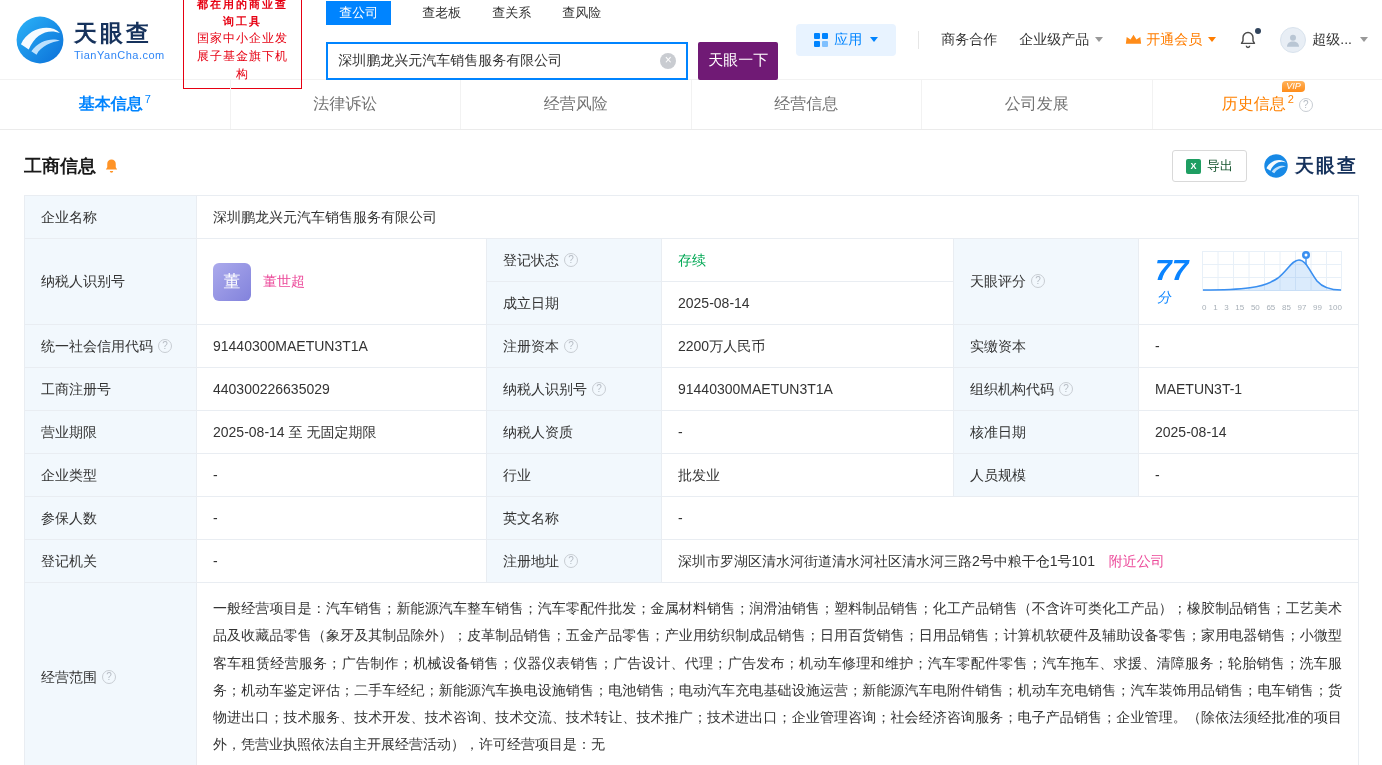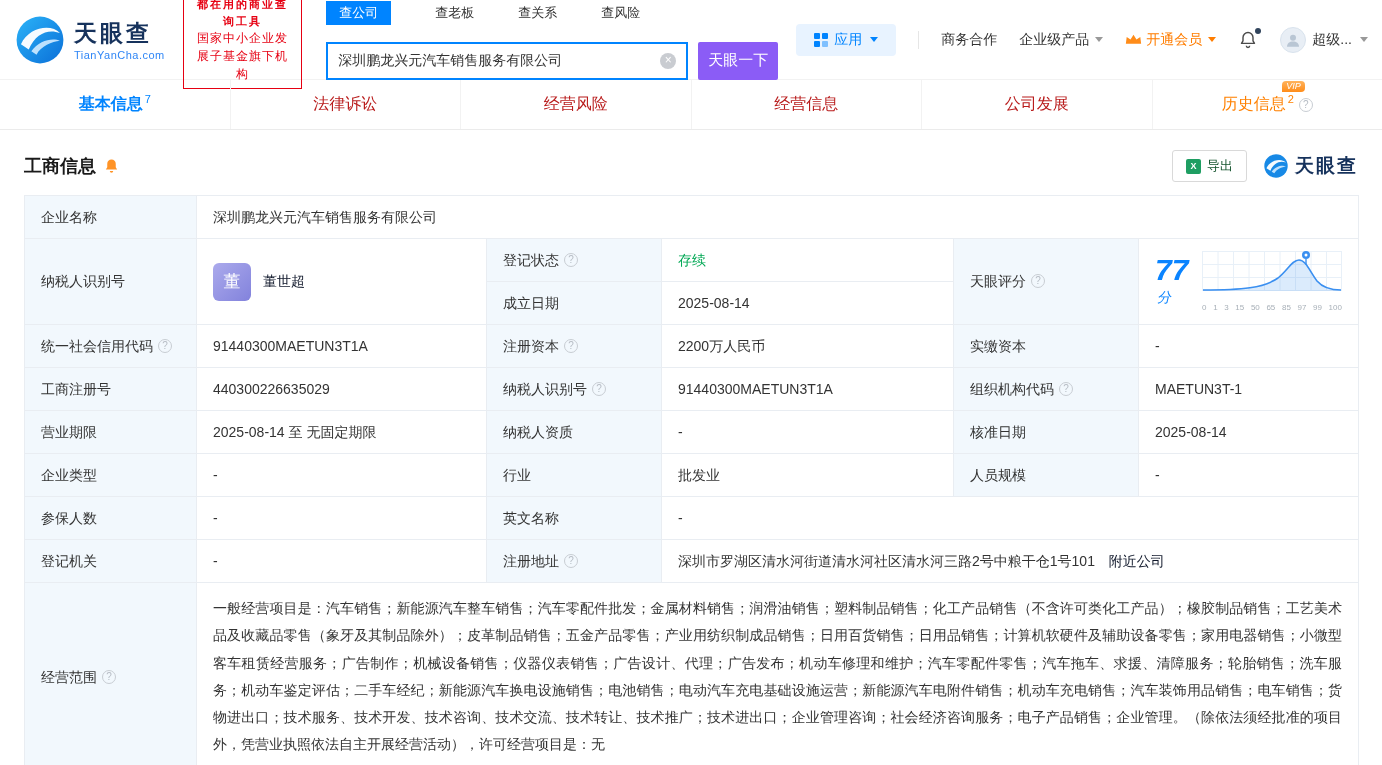--- a/index.html
+++ b/index.html
@@ -10,45 +10,45 @@
   
   .topbar{display:flex;align-items:center;height:80px;padding:0 14px;border-bottom:1px solid #f2f2f2;gap:18px}
   .logo{display:flex;align-items:center;gap:8px;cursor:pointer}
   .logo-text .brand{font-size:23px;font-weight:bold;color:#16325c;letter-spacing:3px}
   .logo-text .domain{font-size:11px;color:#2f86f6;letter-spacing:.5px}
   .slogan{border:1px solid #e60012;color:#e60012;text-align:center;padding:5px 10px;line-height:1.5}
   .slogan .l1{font-size:11px;font-weight:bold;letter-spacing:2px}
   .slogan .l2{font-size:12px;font-weight:normal;letter-spacing:1px}
 
   .search-wrap{display:flex;flex-direction:column;margin-left:6px}
-  .search-tabs{display:flex;align-items:center;gap:44px;height:26px;font-size:13px;margin-bottom:16px}
+  .search-tabs{display:flex;align-items:center;gap:31px;height:26px;font-size:13px;margin-bottom:16px}
   .stab{color:#333;cursor:pointer;padding:2px 0}
   .stab.active{background:#0084ff;color:#fff;padding:3px 13px}
   .search-row{display:flex;align-items:center}
   .search-box{display:flex;align-items:center;width:362px;height:38px;border:2px solid #0084ff;background:#fff;padding:0 10px}
   .search-box input{border:0;outline:0;flex:1;font-size:14px;color:#333;background:transparent}
   .clear-btn{width:16px;height:16px;border-radius:50%;background:#c9ccd1;color:#fff;font-size:12px;line-height:15px;text-align:center;cursor:pointer}
-  .search-btn{width:80px;height:38px;background:#8b5cf6;color:#fff;border:0;font-size:15px;margin-left:10px;cursor:pointer;border-radius:2px}
+  .search-btn{width:80px;height:38px;background:#701a75;color:#fff;border:0;font-size:15px;margin-left:10px;cursor:pointer;border-radius:2px}
 
   .top-menu{display:flex;align-items:center;gap:22px;margin-left:auto;font-size:14px;white-space:nowrap}
   .apps-btn{display:flex;align-items:center;gap:6px;background:#e8f3ff;color:#0084ff;padding:7px 18px;border-radius:4px;cursor:pointer}
   .vdiv{width:1px;height:18px;background:#e6e6e6}
   .menu-item{cursor:pointer;display:flex;align-items:center;gap:4px;color:#333}
   .vip-item{color:#ff7d00;font-weight:500}
   .caret{width:0;height:0;border-left:4px solid transparent;border-right:4px solid transparent;border-top:5px solid #999;display:inline-block;margin-left:2px}
   .caret.blue{border-top-color:#0084ff}
   .caret.orange{border-top-color:#ff7d00}
   .bell-wrap{position:relative;cursor:pointer;display:flex}
   .bell-dot{position:absolute;top:-2px;right:-3px;width:6px;height:6px;border-radius:50%;background:#31445c}
   .user-box{display:flex;align-items:center;gap:6px;cursor:pointer}
   .avatar{width:26px;height:26px;border-radius:50%;background:#e8eef5;border:1px solid #d9e3ed;display:flex;align-items:center;justify-content:center;overflow:hidden}
 
   
   .tabbar{display:flex;height:50px;border-bottom:1px solid #ebebeb}
-  .tab{flex:1;display:flex;align-items:center;justify-content:center;font-size:16px;color:#b91c1c;cursor:pointer;border-right:1px solid #f2f2f2}
+  .tab{flex:1;display:flex;align-items:center;justify-content:center;font-size:16px;color:#737373;cursor:pointer;border-right:1px solid #f2f2f2}
   .tab:last-child{border-right:0}
   .tab-inner{position:relative;display:inline-flex;align-items:center}
   .tab.active{color:#0084ff;font-weight:bold}
   .count{font-size:11px;margin-left:2px;position:relative;top:-6px;color:#0084ff;font-weight:normal}
   .tab.history{color:#ff8000}
   .tab.history .count{color:#ff8000}
   .vip-tag{position:absolute;top:-13px;right:8px;background:linear-gradient(180deg,#ffb35c,#ff8c19);color:#fff;font-size:9px;font-style:italic;font-weight:normal;padding:0 4px;border-radius:4px 4px 4px 0;line-height:1.2}
 
   .help{display:inline-block;width:14px;height:14px;border:1px solid #c8cdd3;border-radius:50%;color:#b6bcc4;font-size:10px;line-height:12px;text-align:center;margin-left:5px;cursor:pointer;flex:none}
   .help::before{content:"?"}
@@ -64,21 +64,21 @@
   .mini-logo{display:flex;align-items:center;gap:6px;cursor:pointer}
   .mini-logo .txt{font-size:19px;font-weight:bold;color:#16325c;letter-spacing:2px}
 
   
   .info-table{width:1334px;margin:0 24px 10px;border-collapse:collapse;table-layout:fixed;font-size:14px}
   .info-table td{border:1px solid #e9edf2;padding:6px 16px;height:43px;vertical-align:middle;color:#333;line-height:1.6;background:#fff;word-break:break-all}
   .info-table td.lbl{background:#f2f8fd}
   .lbl-inner{display:flex;align-items:center}
   .legal-cell{display:flex;align-items:center;gap:12px}
   .lr-avatar{width:38px;height:38px;border-radius:6px;background:linear-gradient(135deg,#abaaec,#8282dc);color:#fff;font-size:17px;display:flex;align-items:center;justify-content:center;flex:none}
-  .link{color:#0f172a;cursor:pointer}
+  .link{color:#ec4899;cursor:pointer}
   .status-green{color:#00a854;font-weight:500}
   .score-td{padding:4px 10px 4px 16px}
   .score-wrap{display:flex;align-items:center;justify-content:space-between;width:100%}
   .score-num{font-size:30px;font-weight:bold;font-style:italic;color:#0a84ff;line-height:1}
   .score-unit{font-size:14px;color:#0a84ff;font-style:italic;margin-left:2px}
   .chart-box{width:140px}
   .ticks{display:flex;justify-content:space-between;font-size:8px;color:#a8b0b8;width:140px;margin-top:1px}
   .scope-text{text-align:justify;line-height:1.95;padding:6px 0}
   .addr-cell .link{margin-left:10px;white-space:nowrap}
 </style>

